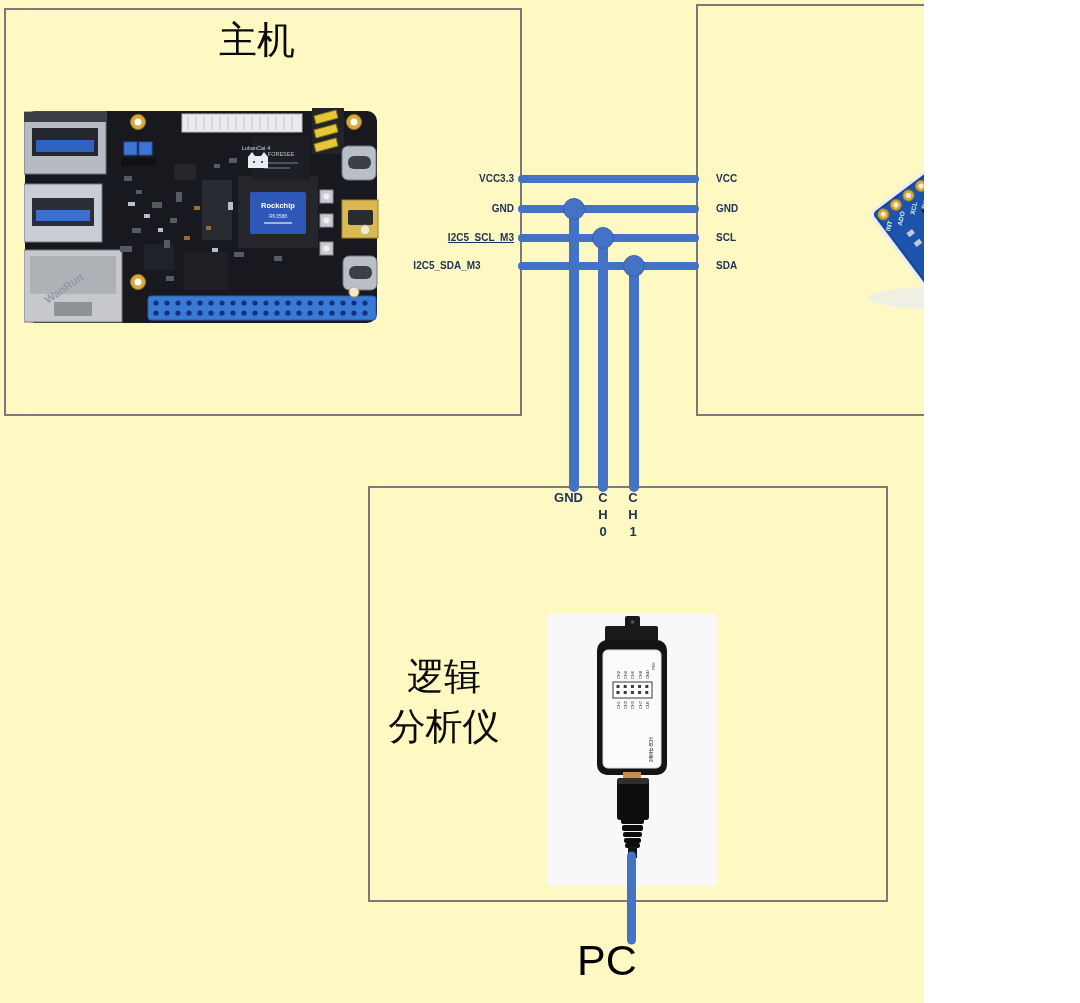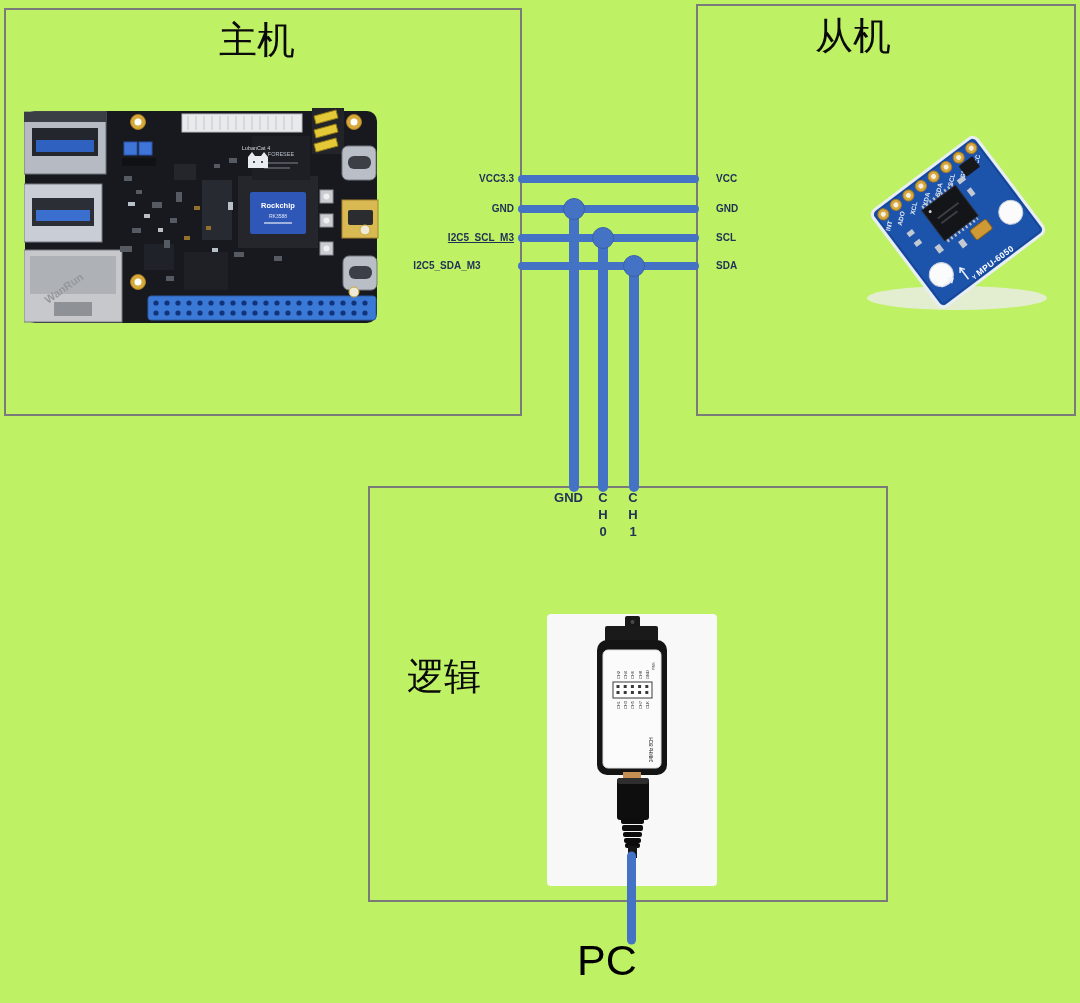--- a/index.html
+++ b/index.html
@@ -1,16 +1,16 @@
 <!DOCTYPE html>
 <html><head>
 <meta charset="utf-8">
 <style>
   html,body{margin:0;padding:0;background:#fff;}
-  .canvas{position:relative;width:1080px;height:1003px;background:#bef264;
+  .canvas{position:relative;width:924px;height:1003px;background:#fef9c3;
           font-family:"Liberation Sans",sans-serif;overflow:hidden;}
   .frame{position:absolute;box-sizing:border-box;border:2px solid #7a7a7a;background:transparent;}
   .title{position:absolute;color:#0a0a0a;text-align:center;}
   .title-large{font-size:38px;line-height:48px;}
   .title-logic{font-size:37px;line-height:50px;}
   .pc-label{position:absolute;font-size:43px;color:#000;text-align:left;}
   .pinlabel{position:absolute;font-weight:bold;font-size:10px;color:#203357;
             height:22px;line-height:22px;white-space:nowrap;}
   .pinlabel.right-align{text-align:right;}
   .probe-gnd{position:absolute;font-weight:bold;font-size:13px;color:#203357;
@@ -24,23 +24,23 @@
 </head>
 <body>
 
 <div class="canvas">
 
   <div class="frame" style="left:4px;top:8px;width:518px;height:408px;"></div>
   <div class="frame" style="left:696px;top:4px;width:380px;height:412px;"></div>
   <div class="frame" style="left:368px;top:486px;width:520px;height:416px;"></div>
 
   <div class="title title-large" style="left:4px;top:16px;width:506px;">主机</div>
-  <div class="title title-large" style="left:696px;top:12px;width:314px;">从机</div>
   <div class="title title-logic" style="left:364px;top:652px;width:160px;">
     <div>逻辑</div>
+    <div>分析仪</div>
   </div>
   <div class="pc-label" style="left:577px;top:936px;width:100px;">PC</div>
 
   <svg style="left:24px;top:106px;" width="356" height="220" viewBox="0 0 356 220">
     <g>
       <rect x="1" y="5" width="352" height="212" rx="10" fill="#17191e"></rect>
 
       <g>
         <rect x="124" y="190" width="228" height="24" rx="3" fill="#3b79d6" stroke="#2a5ca8"></rect>
         <g fill="#12337a">

